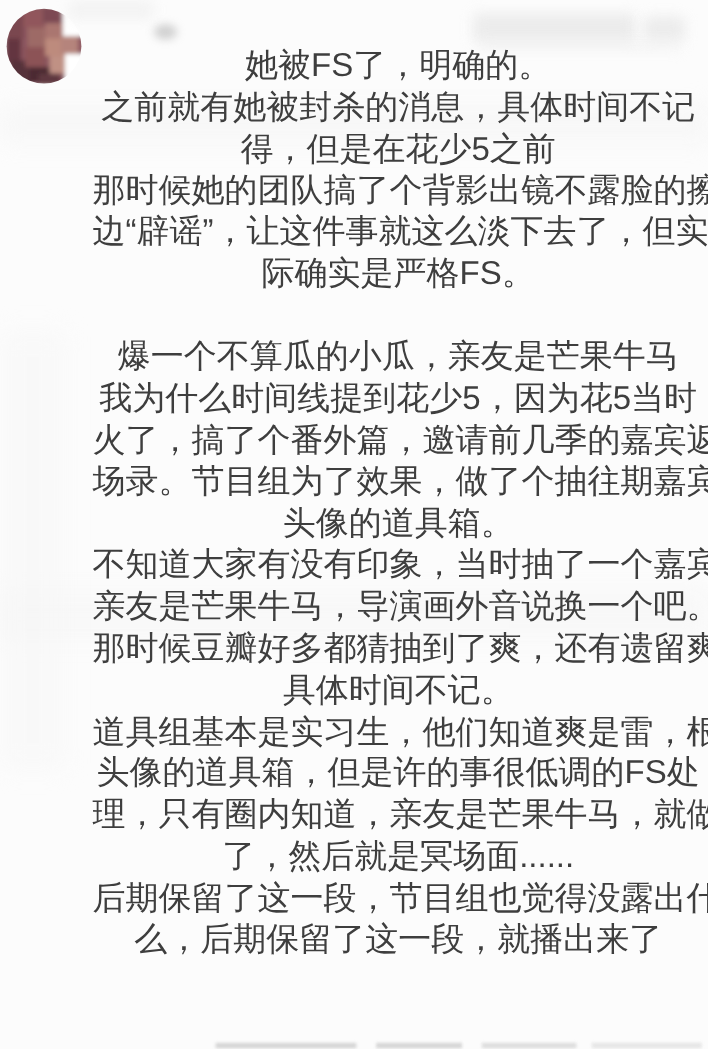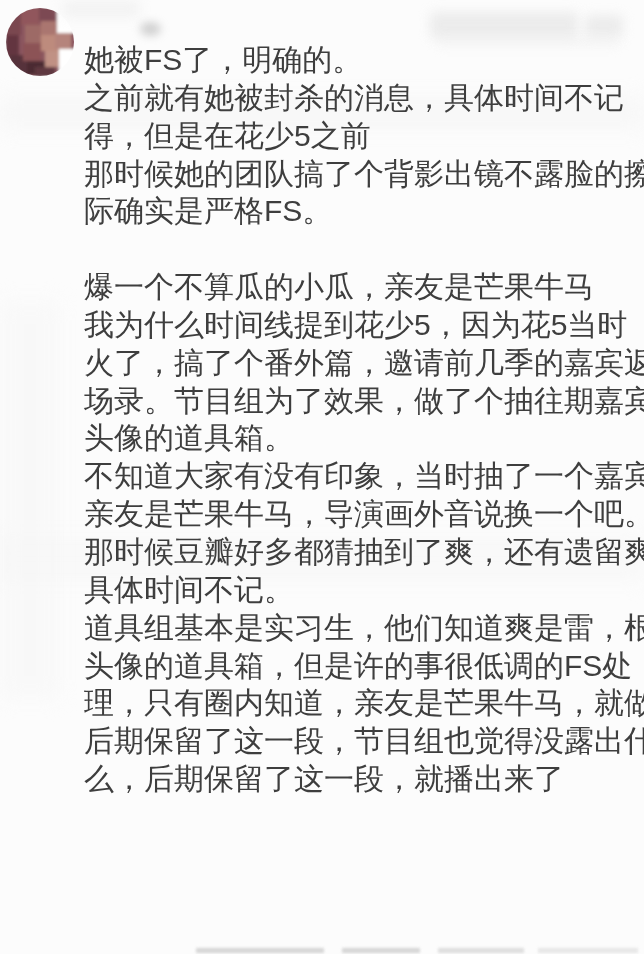--- a/index.html
+++ b/index.html
@@ -28,21 +28,21 @@
   
   .wm{position:absolute;background:#e9e9e9;filter:blur(6px);border-radius:4px;}
   .wm.w1{left:430px;top:12px;width:148px;height:26px;opacity:.85;}
   .wm.w2{left:585px;top:15px;width:38px;height:22px;opacity:.85;}
   .wm.w3{left:436px;top:38px;width:184px;height:8px;opacity:.45;}
 
   
   .post-body{
     position:absolute;left:84px;top:41px;width:556px;
     font-size:30px;line-height:37.85px;color:#3e3e3e;
-    letter-spacing:0;white-space:nowrap;
+    letter-spacing:0;white-space:nowrap;text-align:center;
   }
   .post-line{height:37.85px;}
 
   
   .crop-seg{position:absolute;top:948px;height:5px;background:#cfcfcf;filter:blur(1.5px);opacity:.85;}
   .crop-seg.c1{left:196px;width:128px;}
   .crop-seg.c2{left:342px;width:78px;}
   .crop-seg.c3{left:438px;width:86px;background:#d8d8d8;}
   .crop-seg.c4{left:538px;width:100px;background:#e2e2e2;}
 </style>
@@ -92,34 +92,36 @@
 
   <div class="wm w1"></div>
   <div class="wm w2"></div>
   <div class="wm w3"></div>
 
   <div class="post-body">
     <div class="post-line">她被FS了，明确的。</div>
     <div class="post-line">之前就有她被封杀的消息，具体时间不记</div>
     <div class="post-line">得，但是在花少5之前</div>
     <div class="post-line">那时候她的团队搞了个背影出镜不露脸的擦</div>
+    <div class="post-line">边“辟谣”，让这件事就这么淡下去了，但实</div>
     <div class="post-line">际确实是严格FS。</div>
     <div class="post-line"></div>
     <div class="post-line">爆一个不算瓜的小瓜，亲友是芒果牛马</div>
     <div class="post-line">我为什么时间线提到花少5，因为花5当时</div>
     <div class="post-line">火了，搞了个番外篇，邀请前几季的嘉宾返</div>
     <div class="post-line">场录。节目组为了效果，做了个抽往期嘉宾</div>
     <div class="post-line">头像的道具箱。</div>
     <div class="post-line">不知道大家有没有印象，当时抽了一个嘉宾</div>
     <div class="post-line">亲友是芒果牛马，导演画外音说换一个吧。</div>
     <div class="post-line">那时候豆瓣好多都猜抽到了爽，还有遗留爽</div>
     <div class="post-line">具体时间不记。</div>
     <div class="post-line">道具组基本是实习生，他们知道爽是雷，根</div>
     <div class="post-line">头像的道具箱，但是许的事很低调的FS处</div>
     <div class="post-line">理，只有圈内知道，亲友是芒果牛马，就做</div>
+    <div class="post-line">了，然后就是冥场面......</div>
     <div class="post-line">后期保留了这一段，节目组也觉得没露出什</div>
     <div class="post-line">么，后期保留了这一段，就播出来了</div>
   </div>
 
   <div class="crop-seg c1"></div>
   <div class="crop-seg c2"></div>
   <div class="crop-seg c3"></div>
   <div class="crop-seg c4"></div>
 
 </div>

